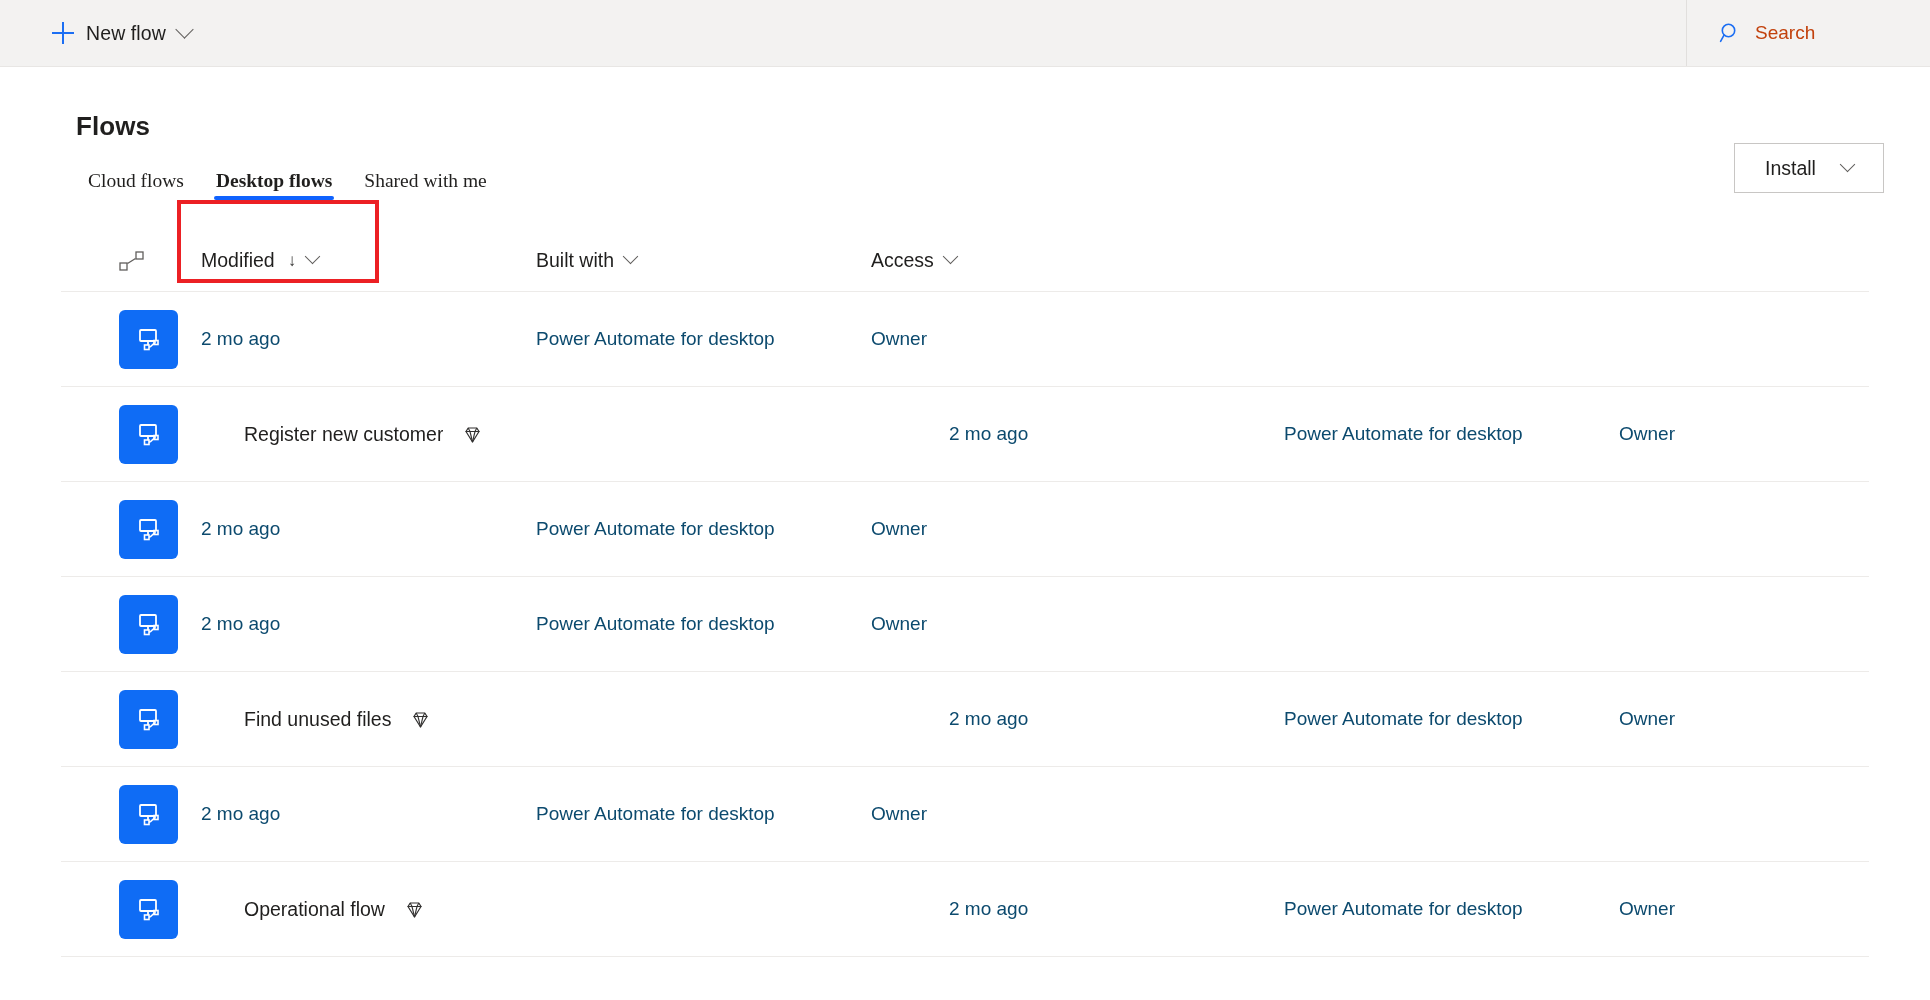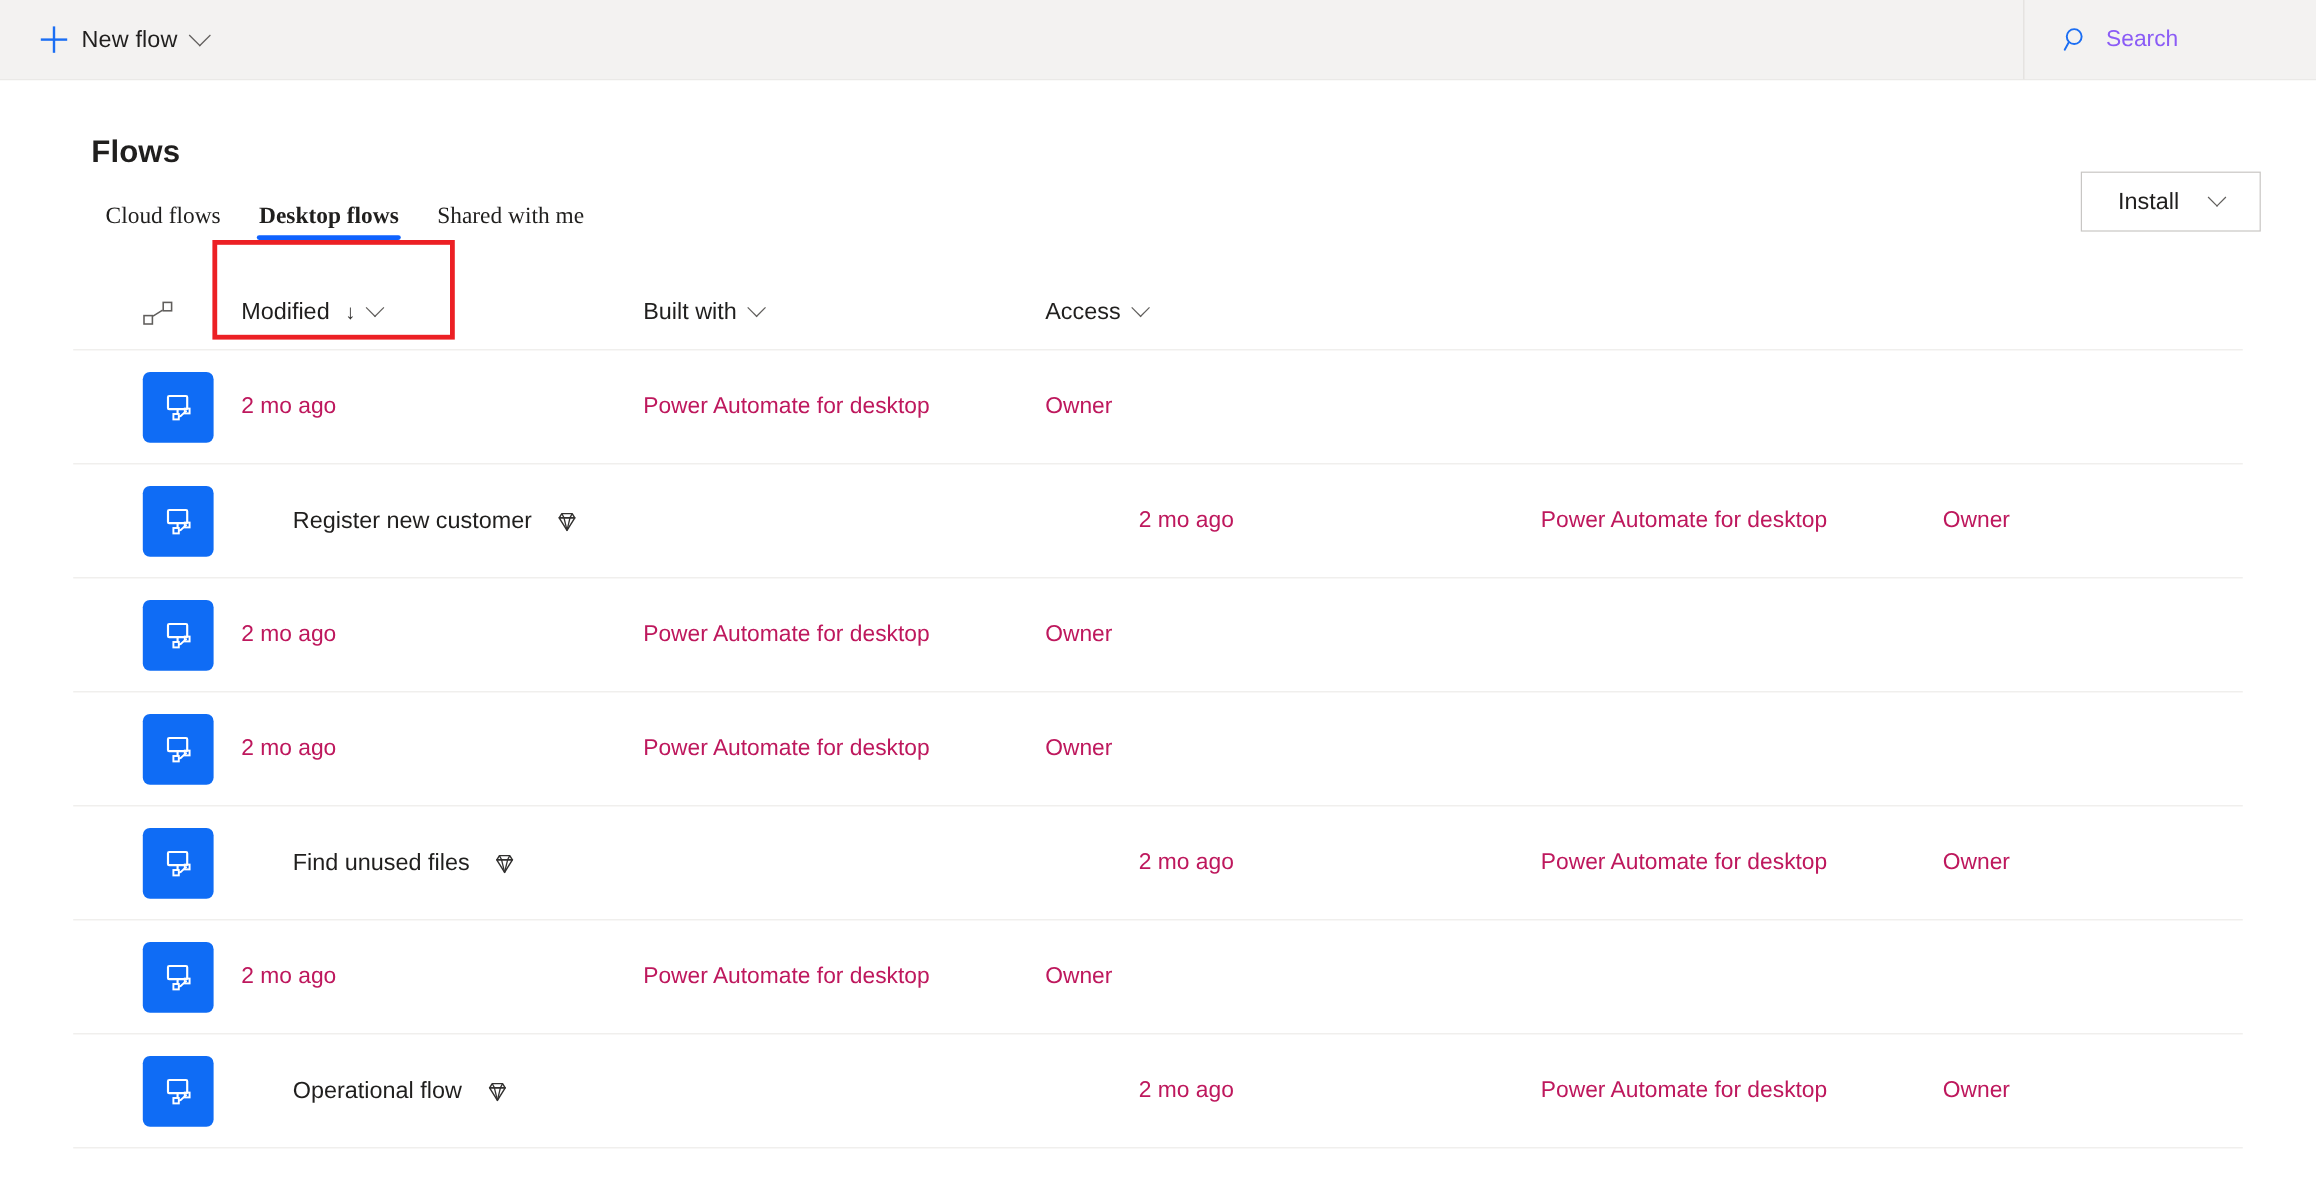--- a/index.html
+++ b/index.html
@@ -23,21 +23,21 @@
     height: 67px;
     background: #f3f2f1;
     border-bottom: 1px solid #e8e6e4;
     display: flex;
     align-items: stretch;
     position: relative;
   }
   .topbar-left {
     display: flex;
     align-items: center;
-    padding-left: 26px;
+    padding-left: 44px;
     justify-content: center;
   }
   .newflow-btn {
     display: flex;
     align-items: center;
     gap: 12px;
     height: 44px;
     padding: 0 8px;
     cursor: pointer;
     background: transparent;
@@ -98,21 +98,21 @@
     width: 100%;
     height: 44px;
     cursor: text;
   }
   .search-icon {
     width: 22px; height: 22px;
     flex: 0 0 auto;
   }
   .search-placeholder {
     font-size: 19px;
-    color: #8b5cf6;
+    color: #c2410c;
   }
 
   
   .page {
     padding: 16px;
     background: #fff;
     position: relative;
   }
   .page-title {
     font-size: 26px;
@@ -245,21 +245,21 @@
   }
   .premium-icon {
     flex: 0 0 auto;
     width: 21px;
     height: 21px;
     display: inline-flex;
     align-items: center;
   }
   .cell-text {
     font-size: 19px;
-    color: #be185d;
+    color: #0c4a6e;
     white-space: nowrap;
   }
   .connector-icon {
     width: 26px;
     height: 22px;
     display: inline-block;
   }
 </style>
 </head>
 <body>

